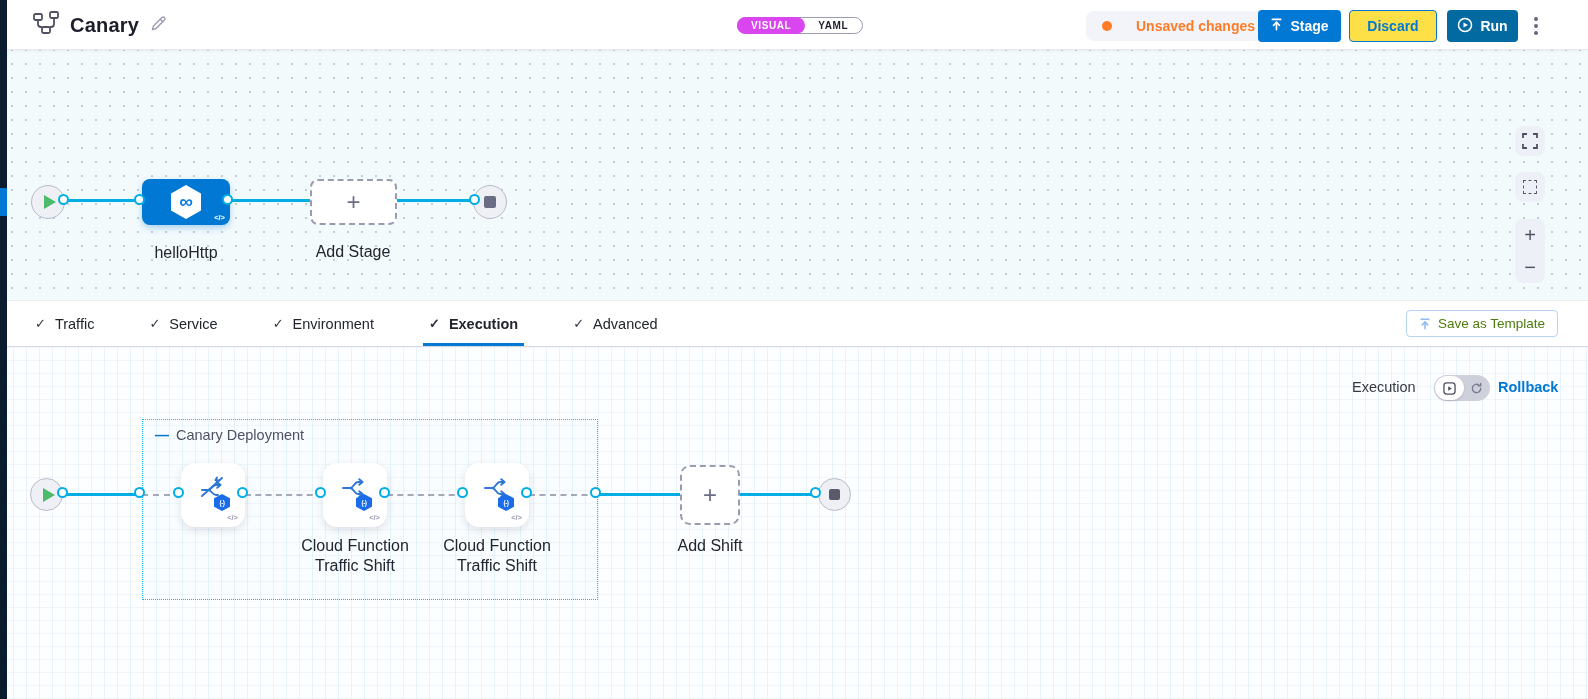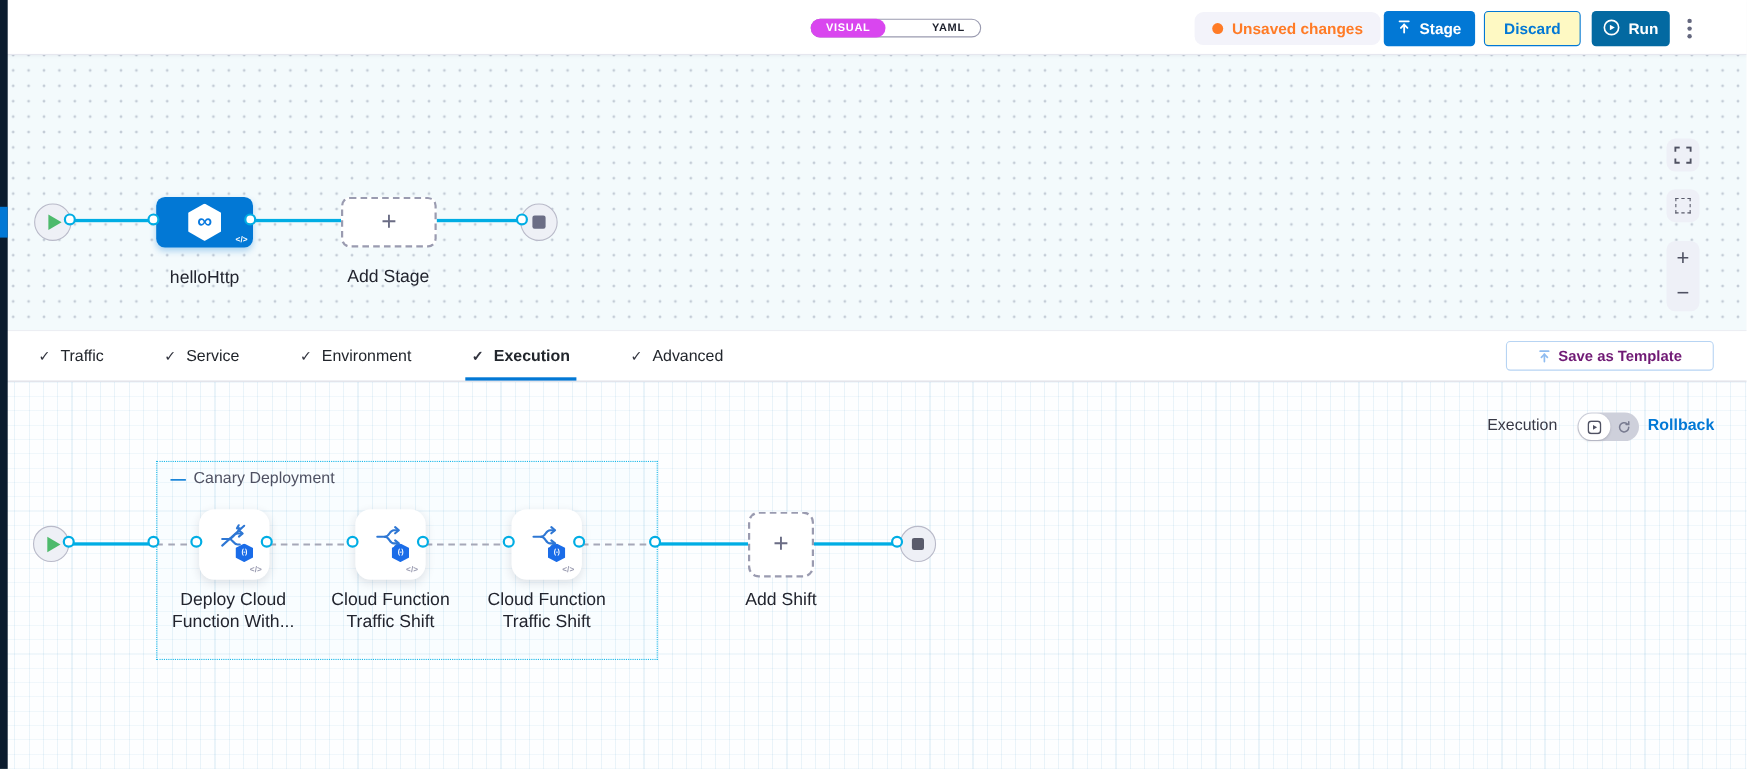--- a/index.html
+++ b/index.html
@@ -12,26 +12,26 @@
   .rail { left:0; top:0; width:7px; height:699px; background:#0b1c2e; z-index:40; }
   .rail-active { left:0; top:188px; width:7px; height:28px; background:#0278d5; z-index:41; }
 
   
   .topbar { left:0; top:0; width:1588px; height:50px; background:#fff; border-bottom:1px solid #e6e7ef; z-index:20; box-shadow:0 1px 3px rgba(40,41,61,.06); }
   .title-group { left:33px; top:0; height:50px; display:flex; align-items:center; gap:11px; }
   .page-title { font-size:20px; font-weight:bold; color:#1c1e2b; letter-spacing:.2px; }
   .mode-toggle { left:737px; top:17px; height:17px; display:flex; align-items:center; border:1px solid #9a9bb0; border-radius:999px; background:#fff; }
   .mode-seg { font-size:10px; font-weight:bold; letter-spacing:.6px; display:flex; align-items:center; padding:0 14px; height:17px; }
   .mode-visual { background:#d946ef; color:#fff; border-radius:999px; margin:-1px; height:17px; }
-  .mode-yaml { color:#1c1f2b;margin-left:29px; }
-  .unsaved { left:1086px; top:11px; height:30px; padding:0 16px; background:#f3f3fa; border-radius:8px; display:flex; align-items:center; gap:8px; color:#ff7b26; font-weight:bold; font-size:14px; }
+  .mode-yaml { color:#1c1f2b; }
+  .unsaved { left:1086px; top:11px; height:30px; padding:0 16px; background:#f3f3fa; border-radius:8px; display:flex; align-items:center; gap:24px; color:#ff7b26; font-weight:bold; font-size:14px; }
   .unsaved .dot { width:10px; height:10px; border-radius:50%; background:#ff7b26; }
   .btn { display:flex; align-items:center; justify-content:center; gap:7px; border-radius:4px; font-size:14px; font-weight:bold; cursor:pointer; }
   .btn-save { left:1258px; top:10px; width:83px; height:32px; background:#0278d5; color:#fff; }
-  .btn-discard { left:1349px; top:10px; width:88px; height:32px; background:#fef9c3; border:1px solid #0278d5; color:#0278d5; }
+  .btn-discard { left:1349px; top:10px; width:88px; height:32px; background:#fde047; border:1px solid #0278d5; color:#0278d5; }
   .btn-run { left:1447px; top:10px; width:71px; height:32px; background:#0369a1; color:#fff; }
   .kebab { left:1528px; top:14px; width:16px; height:24px; display:flex; flex-direction:column; align-items:center; justify-content:center; gap:3px; cursor:pointer; }
   .kebab span { width:4px; height:4px; border-radius:50%; background:#64677e; }
 
   
   .canvas-stage { left:0; top:50px; width:1588px; height:250px; background-color:#f3fafc;
     background-image:radial-gradient(circle, #c3ccd6 1.1px, transparent 1.5px); background-size:14px 14px; background-position:5px 7px; }
   .node-circle { border-radius:50%; background:#eef0f6; border:1px solid #b9bac9; display:flex; align-items:center; justify-content:center; }
   .play-tri { width:0; height:0; border-left:12px solid #4dba6c; border-top:7px solid transparent; border-bottom:7px solid transparent; margin-left:4px; }
   .stop-sq { width:12px; height:12px; border-radius:2px; background:#6b6d85; }
@@ -51,21 +51,21 @@
   .select-sq { width:14px; height:14px; border:1.5px dashed #595b6b; }
   .ctrl-zoom { left:1515px; top:169px; width:30px; height:64px; background:#eef0f7; border-radius:8px; display:flex; flex-direction:column; z-index:8; }
   .zoom-half { flex:1; display:flex; align-items:center; justify-content:center; font-size:20px; color:#4f5162; cursor:pointer; }
 
   
   .tabbar { left:0; top:300px; width:1588px; height:47px; background:#fff; border-bottom:1px solid #d8d9e3; border-top:1px solid #eceef3; display:flex; align-items:stretch; padding-left:35px; gap:55px; z-index:15; }
   .tab { display:flex; align-items:center; gap:9px; font-size:14.5px; color:#22262c; position:relative; cursor:pointer; white-space:nowrap; }
   .tab .chk { font-size:13px; color:#32343f; }
   .tab.is-active { font-weight:bold; }
   .tab.is-active::after { content:""; position:absolute; left:-6px; right:-6px; bottom:0; height:3px; background:#0278d5; }
-  .btn-template { position:absolute; right:30px; top:9px; height:27px; padding:0 28px; border:1px solid #b7d4f3; border-radius:4px; color:#701a75; font-size:13.5px; font-weight:bold; display:flex; align-items:center; gap:7px; background:#fff; cursor:pointer; }
+  .btn-template { position:absolute; right:30px; top:9px; height:27px; padding:0 12px; border:1px solid #b7d4f3; border-radius:4px; color:#4d7c0f; font-size:13.5px; font-weight:normal; display:flex; align-items:center; gap:7px; background:#fff; cursor:pointer; }
 
   
   .canvas-exec { left:0; top:347px; width:1588px; height:352px; background-color:#fdfeff;
     background-image:repeating-linear-gradient(to right, rgba(2,116,180,0.08) 0 1px, transparent 1px 13px),
                      repeating-linear-gradient(to bottom, rgba(2,116,180,0.05) 0 1px, transparent 1px 13px); }
   .exec-label { left:1352px; top:27px; font-size:14.5px; color:#383946; line-height:26px; }
   .exec-switch { left:1434px; top:28px; width:56px; height:26px; background:#ced0db; border-radius:13px; display:flex; align-items:center; padding:1px; z-index:9; }
   .switch-seg { height:24px; display:flex; align-items:center; justify-content:center; cursor:pointer; }
   .switch-on { width:29px; background:#fff; border-radius:12px; box-shadow:0 1px 2px rgba(40,41,61,.2); }
   .switch-off { width:25px; }
@@ -80,20 +80,38 @@
   .step-icon { position:absolute; left:18px; top:12px; }
   .gcf-badge { position:absolute; left:33px; top:31px; width:16px; height:17px; background:#1a6ce8; clip-path:polygon(50% 0,100% 25%,100% 75%,50% 100%,0 75%,0 25%); color:#fff; font-size:6.5px; font-weight:bold; display:flex; align-items:center; justify-content:center; letter-spacing:-.5px; }
   .step-code { position:absolute; right:7px; bottom:5px; color:#9a9bb0; font-size:7.5px; font-weight:bold; }
 </style>
 </head>
 <body>
 
 <div class="screen">
 
   <div class="abs topbar">
+    <div class="abs title-group">
+      <span>
+        <svg width="26" height="24" viewBox="0 0 26 24" fill="none" stroke="#4f5162" stroke-width="1.8">
+          <rect x="1" y="3" width="8" height="6" rx="1.5"></rect>
+          <rect x="17" y="1" width="8" height="6" rx="1.5"></rect>
+          <rect x="9" y="16" width="8" height="6" rx="1.5"></rect>
+          <path d="M5 9 v4 a3 3 0 0 0 3 3 h1"></path>
+          <path d="M21 7 v6 a3 3 0 0 1 -3 3 h-1"></path>
+        </svg>
+      </span>
+      <span class="page-title">Canary</span>
+      <span>
+        <svg width="17" height="17" viewBox="0 0 20 20" fill="none" stroke="#9a9bb0" stroke-width="1.6">
+          <path d="M3 17 l1-4 L14 3 a2.1 2.1 0 0 1 3 3 L7 16 z"></path>
+            <path d="M12 5 l3 3"></path>
+        </svg>
+      </span>
+    </div>
 
     <div class="abs mode-toggle">
       <span class="mode-seg mode-visual">VISUAL</span>
       <span class="mode-seg mode-yaml">YAML</span>
     </div>
 
     <div class="abs unsaved">
       <span class="dot"></span>
       <span>Unsaved changes</span>
     </div>
@@ -266,21 +284,20 @@
           <path d="M9 15 c4 0 4 -5 8 -5 h4"></path>
           <path d="M18.2 7.2 L21.6 10 18.2 12.8"></path>
           <path d="M9 15 c4 0 4 5 8 5 h2"></path>
           <path d="M3 21 L23 3"></path>
           <path d="M18 2.5 l-1.6 2.8 h2.6 l-1.6 2.8"></path>
         </svg>
       </span>
       <span class="gcf-badge">(-)</span>
       <span class="step-code">&lt;/&gt;</span>
     </div>
-    <div class="abs node-label" style="left:152px; top:189px; width:120px;">Deploy Cloud Function With...</div>
 
     <div class="abs step-card" style="left:323px;">
       <span class="step-icon">
         <svg width="28" height="26" viewBox="0 0 28 26" fill="none" stroke="#2e77d4" stroke-width="1.9" stroke-linecap="round" stroke-linejoin="round">
           <path d="M2 13 h7"></path>
           <path d="M9 13 c4 0 4 -6 8 -6 h4"></path>
           <path d="M18.2 4.2 L21.6 7 18.2 9.8"></path>
           <path d="M9 13 c4 0 4 6 8 6 h4"></path>
           <path d="M18.2 16.2 L21.6 19 18.2 21.8"></path>
         </svg>

